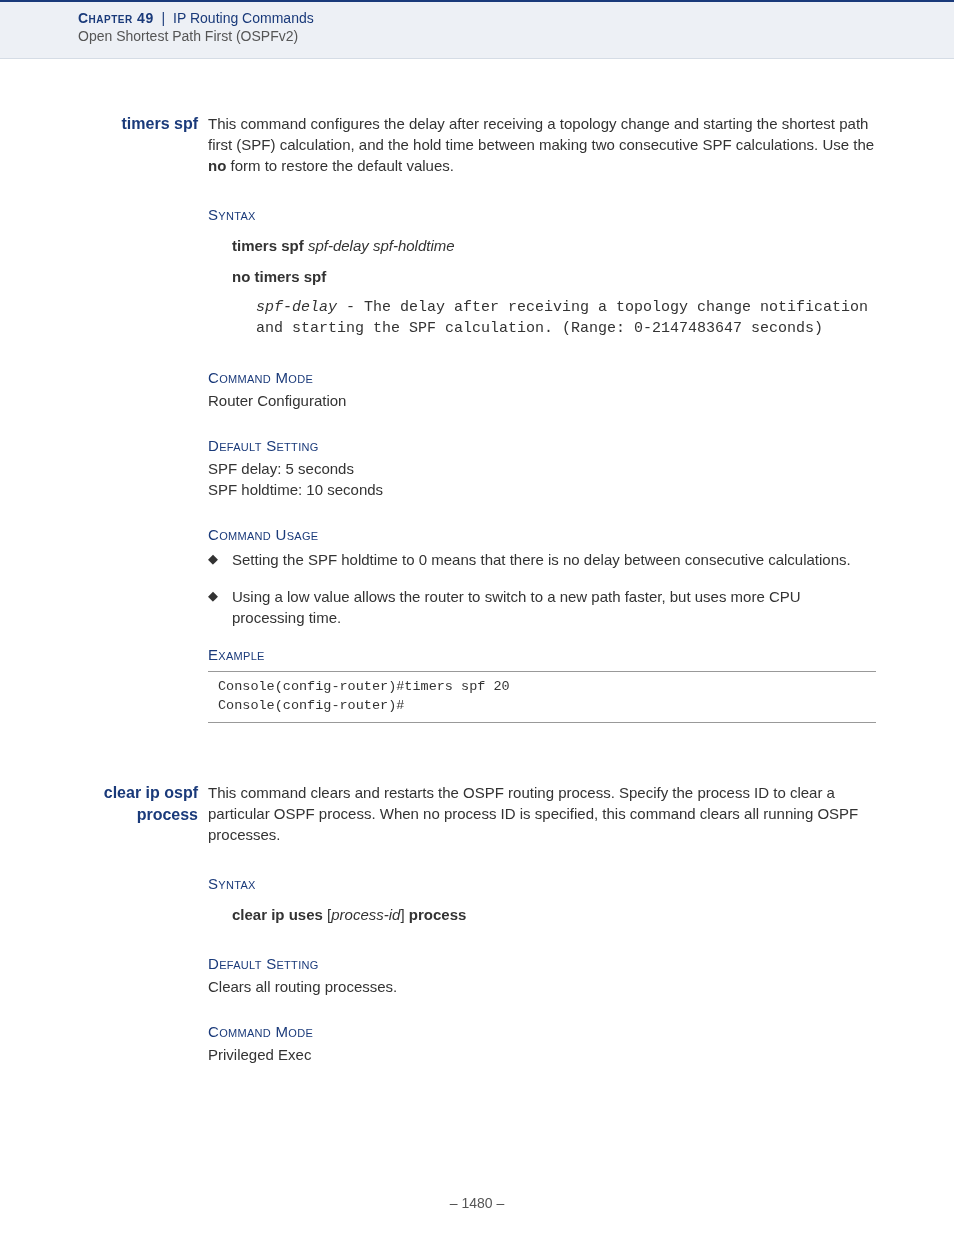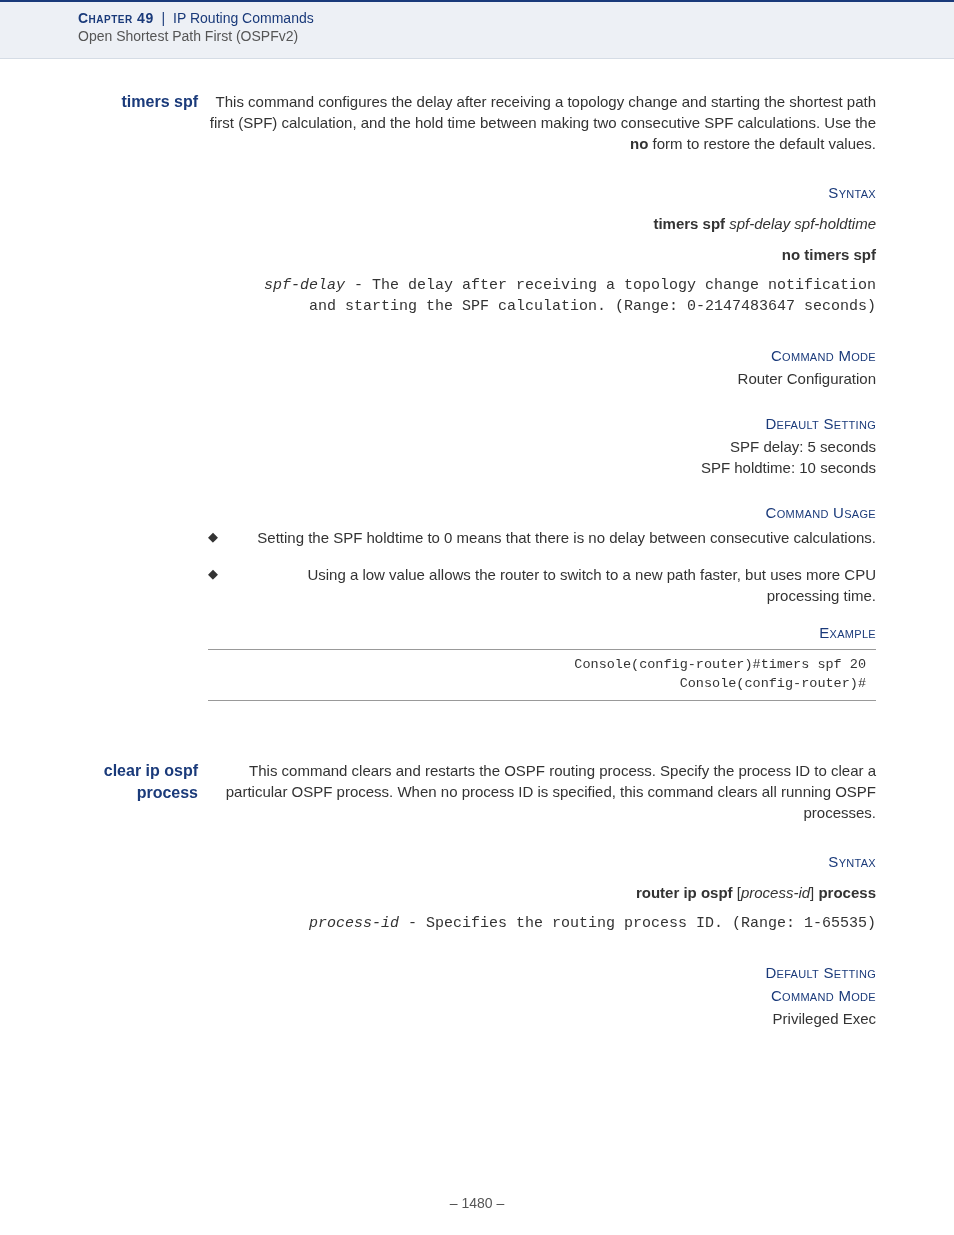--- a/index.html
+++ b/index.html
@@ -31,40 +31,39 @@
     font-variant: small-caps;
     letter-spacing: 0.5px;
   }
   .header-sep { margin: 0 4px; }
   .header-line2 {
     color: #555;
     font-size: 14px;
     margin-top: 2px;
   }
   .content {
-    padding: 32px 78px 0 78px;
+    padding: 54px 78px 0 78px;
   }
   .cmd-block {
     display: flex;
     margin-bottom: 40px;
   }
   .cmd-name {
     width: 120px;
     flex-shrink: 0;
     text-align: right;
     color: #1a3a7a;
     font-weight: bold;
     font-size: 16px;
     padding-right: 10px;
     line-height: 1.4;
   }
   .cmd-body {
     flex: 1;
     line-height: 1.4;
-    text-align: right;
   }
   .desc {
     margin-bottom: 28px;
   }
   .section-head {
     color: #1a3a7a;
     font-weight: normal;
     font-variant: small-caps;
     font-size: 15px;
     margin-bottom: 2px;
@@ -183,31 +182,29 @@
     </div>
 
     <div class="cmd-block">
       <div class="cmd-name">clear ip ospf process</div>
       <div class="cmd-body">
 
         <div class="desc">This command clears and restarts the OSPF routing process. Specify the process ID to clear a particular OSPF process. When no process ID is specified, this command clears all running OSPF processes.</div>
 
         <div class="section-head">Syntax</div>
         <div class="syntax-line">
-          <b class="cmd">router ip ospf</b>
+          <b class="cmd">clear ip uses</b>
           [<i class="arg">process-id</i>]
           <b class="cmd">process</b>
         </div>
-        <div class="param-desc">
-          <i class="arg">process-id</i><span> - Specifies the routing process ID. (Range: 1-65535)</span>
-        </div>
 
         <div style="height:18px"></div>
 
         <div class="section-head">Default Setting</div>
+        <div class="sec-body">Clears all routing processes.</div>
 
         <div class="section-head">Command Mode</div>
         <div class="sec-body">Privileged Exec</div>
 
       </div>
     </div>
 
   </div>
 
   <div class="footer">

